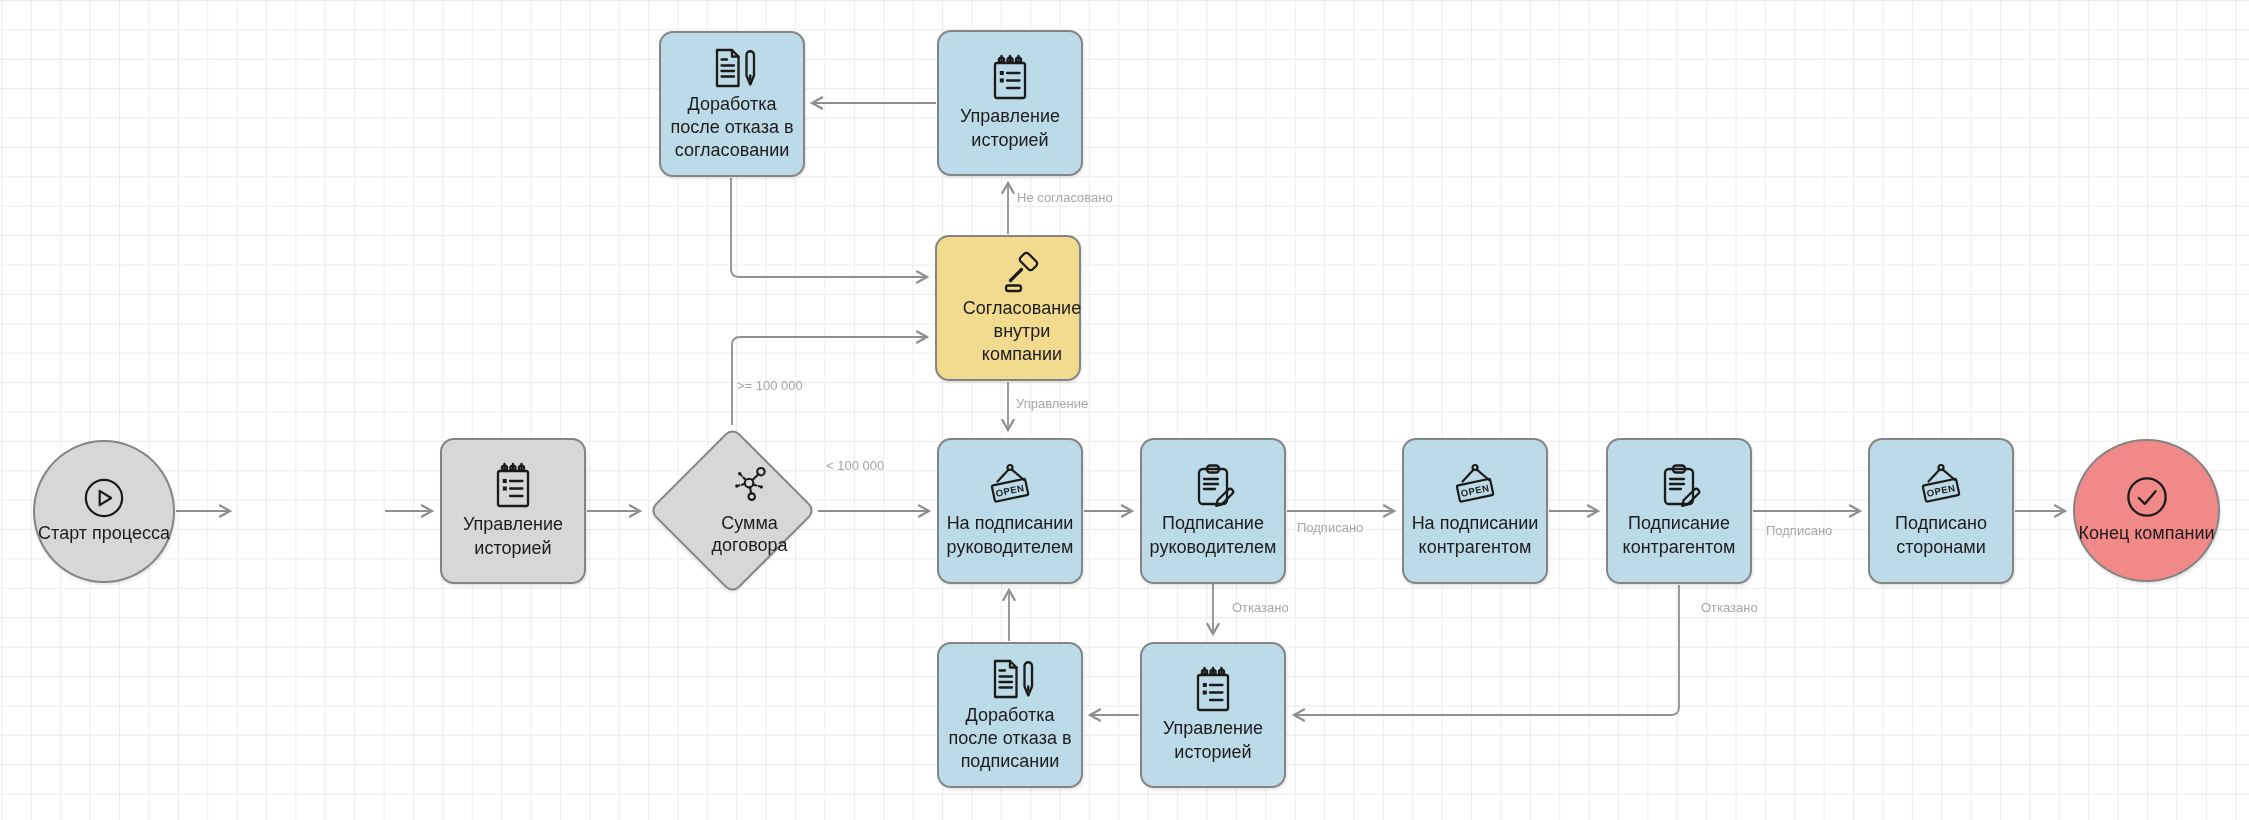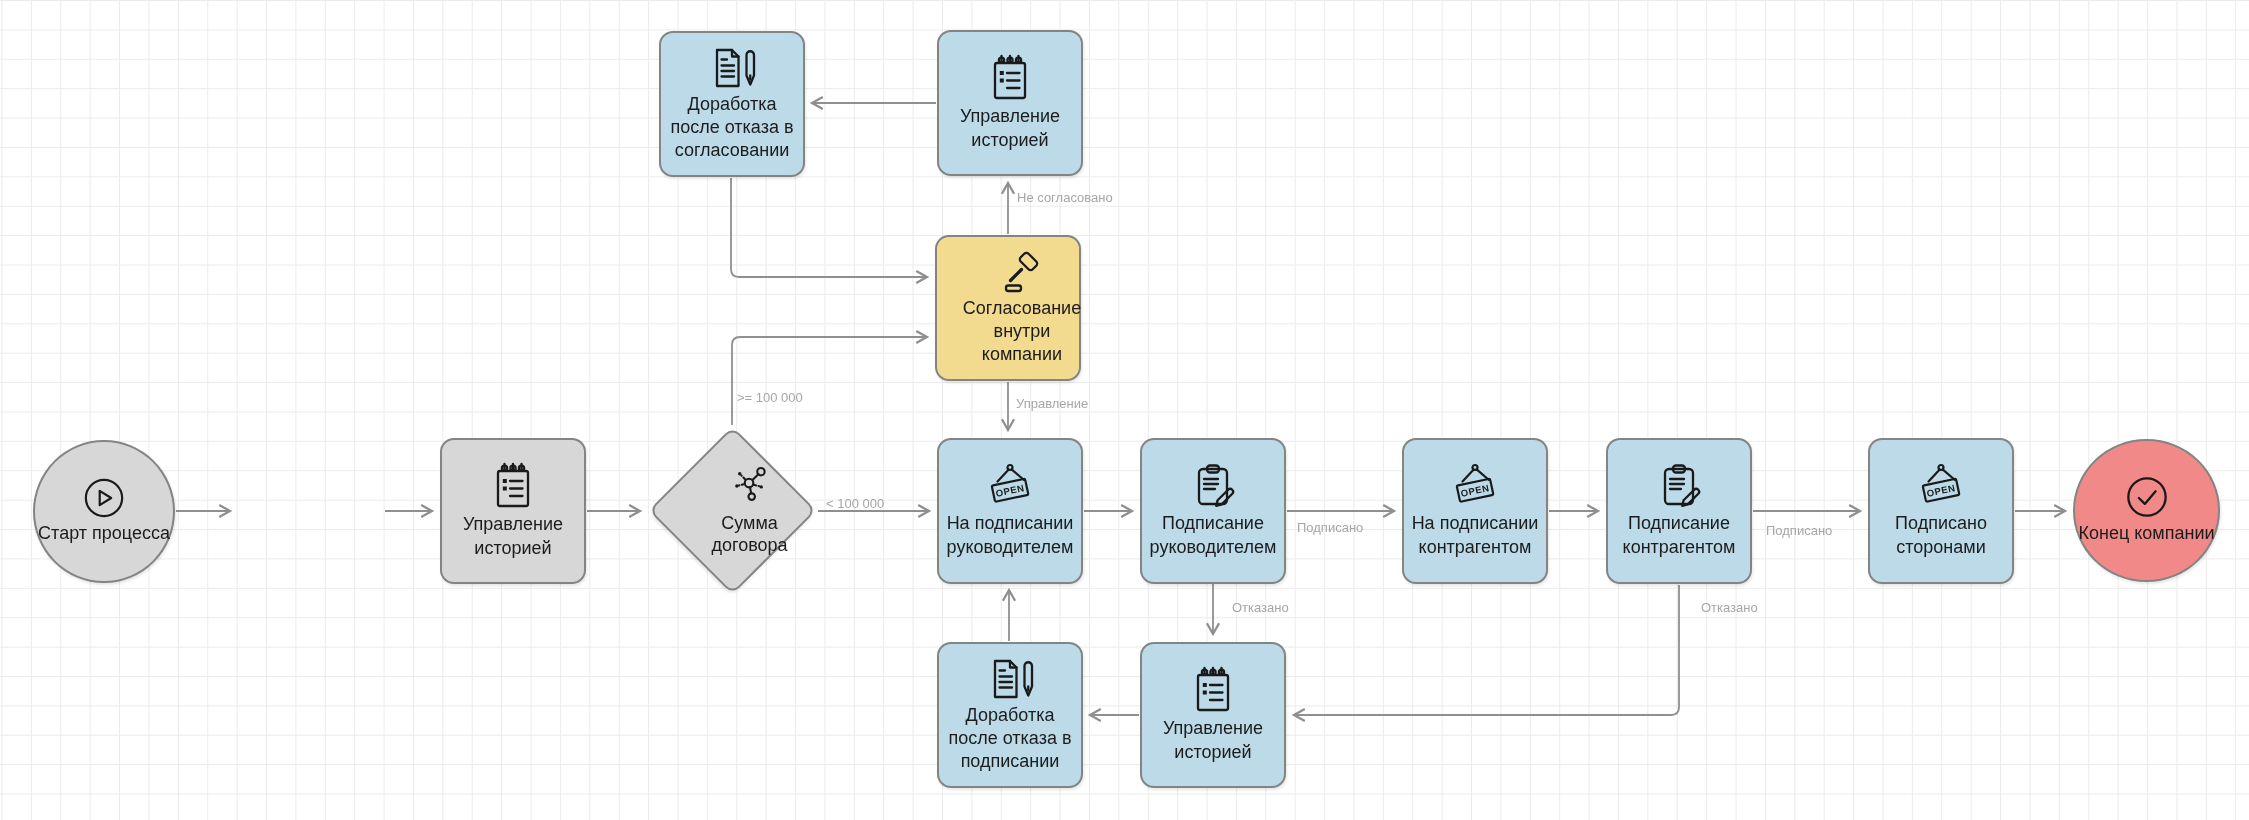--- a/index.html
+++ b/index.html
@@ -176,22 +176,22 @@
     <path class="flow" marker-end="url(#arw)" d="M1287,511 L1394,511"></path>
     <path class="flow" marker-end="url(#arw)" d="M1549,511 L1598,511"></path>
     <path class="flow" marker-end="url(#arw)" d="M1753,511 L1860,511"></path>
     <path class="flow" marker-end="url(#arw)" d="M2015,511 L2065,511"></path>
     <path class="flow" marker-end="url(#arw)" d="M1213,584 L1213,634"></path>
     <path class="flow" marker-end="url(#arw)" d="M1679,585 L1679,707 Q1679,715 1671,715 L1294,715"></path>
     <path class="flow" marker-end="url(#arw)" d="M1139,715 L1090,715"></path>
     <path class="flow" marker-end="url(#arw)" d="M1009,641 L1009,590"></path>
   </svg>
 
-  <div class="edge-label" style="left:737px;top:390px">&gt;= 100 000</div>
-  <div class="edge-label" style="left:826px;top:496px">&lt; 100 000</div>
+  <div class="edge-label" style="left:737px;top:378px">&gt;= 100 000</div>
+  <div class="edge-label" style="left:826px;top:458px">&lt; 100 000</div>
   <div class="edge-label" style="left:1017px;top:190px">Не согласовано</div>
   <div class="edge-label" style="left:1016px;top:396px">Управление</div>
   <div class="edge-label" style="left:1297px;top:520px">Подписано</div>
   <div class="edge-label" style="left:1766px;top:523px">Подписано</div>
   <div class="edge-label" style="left:1232px;top:600px">Отказано</div>
   <div class="edge-label" style="left:1701px;top:600px">Отказано</div>
 
   <div class="node circle gray" style="left:33px;top:440px;width:142px;height:143px">
     <svg class="icon" width="42" height="42" viewBox="0 0 44 44">
         <use href="#i-play"></use>

